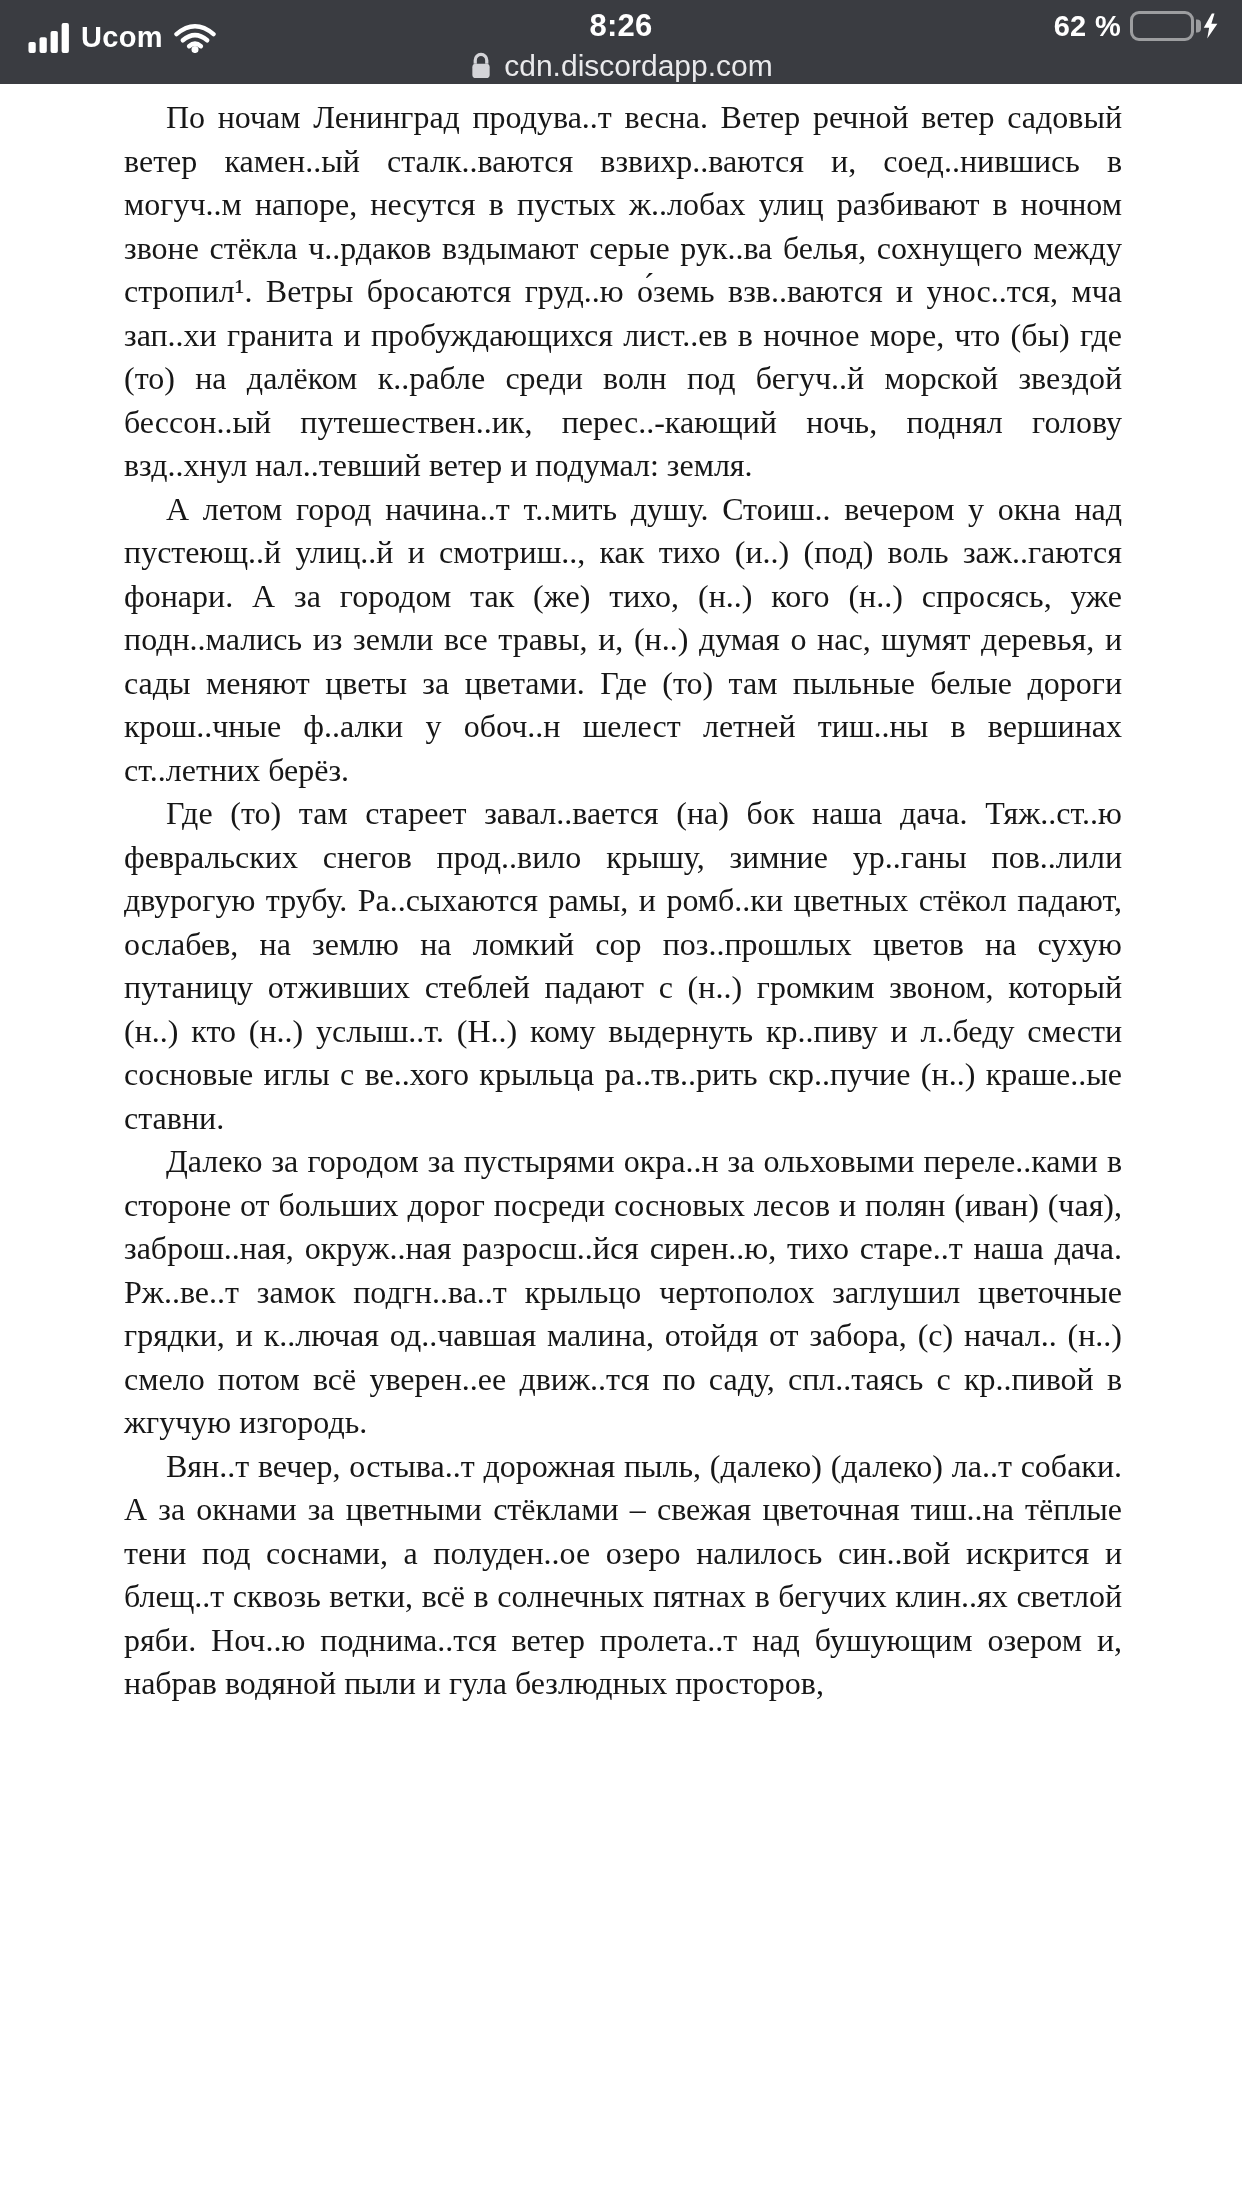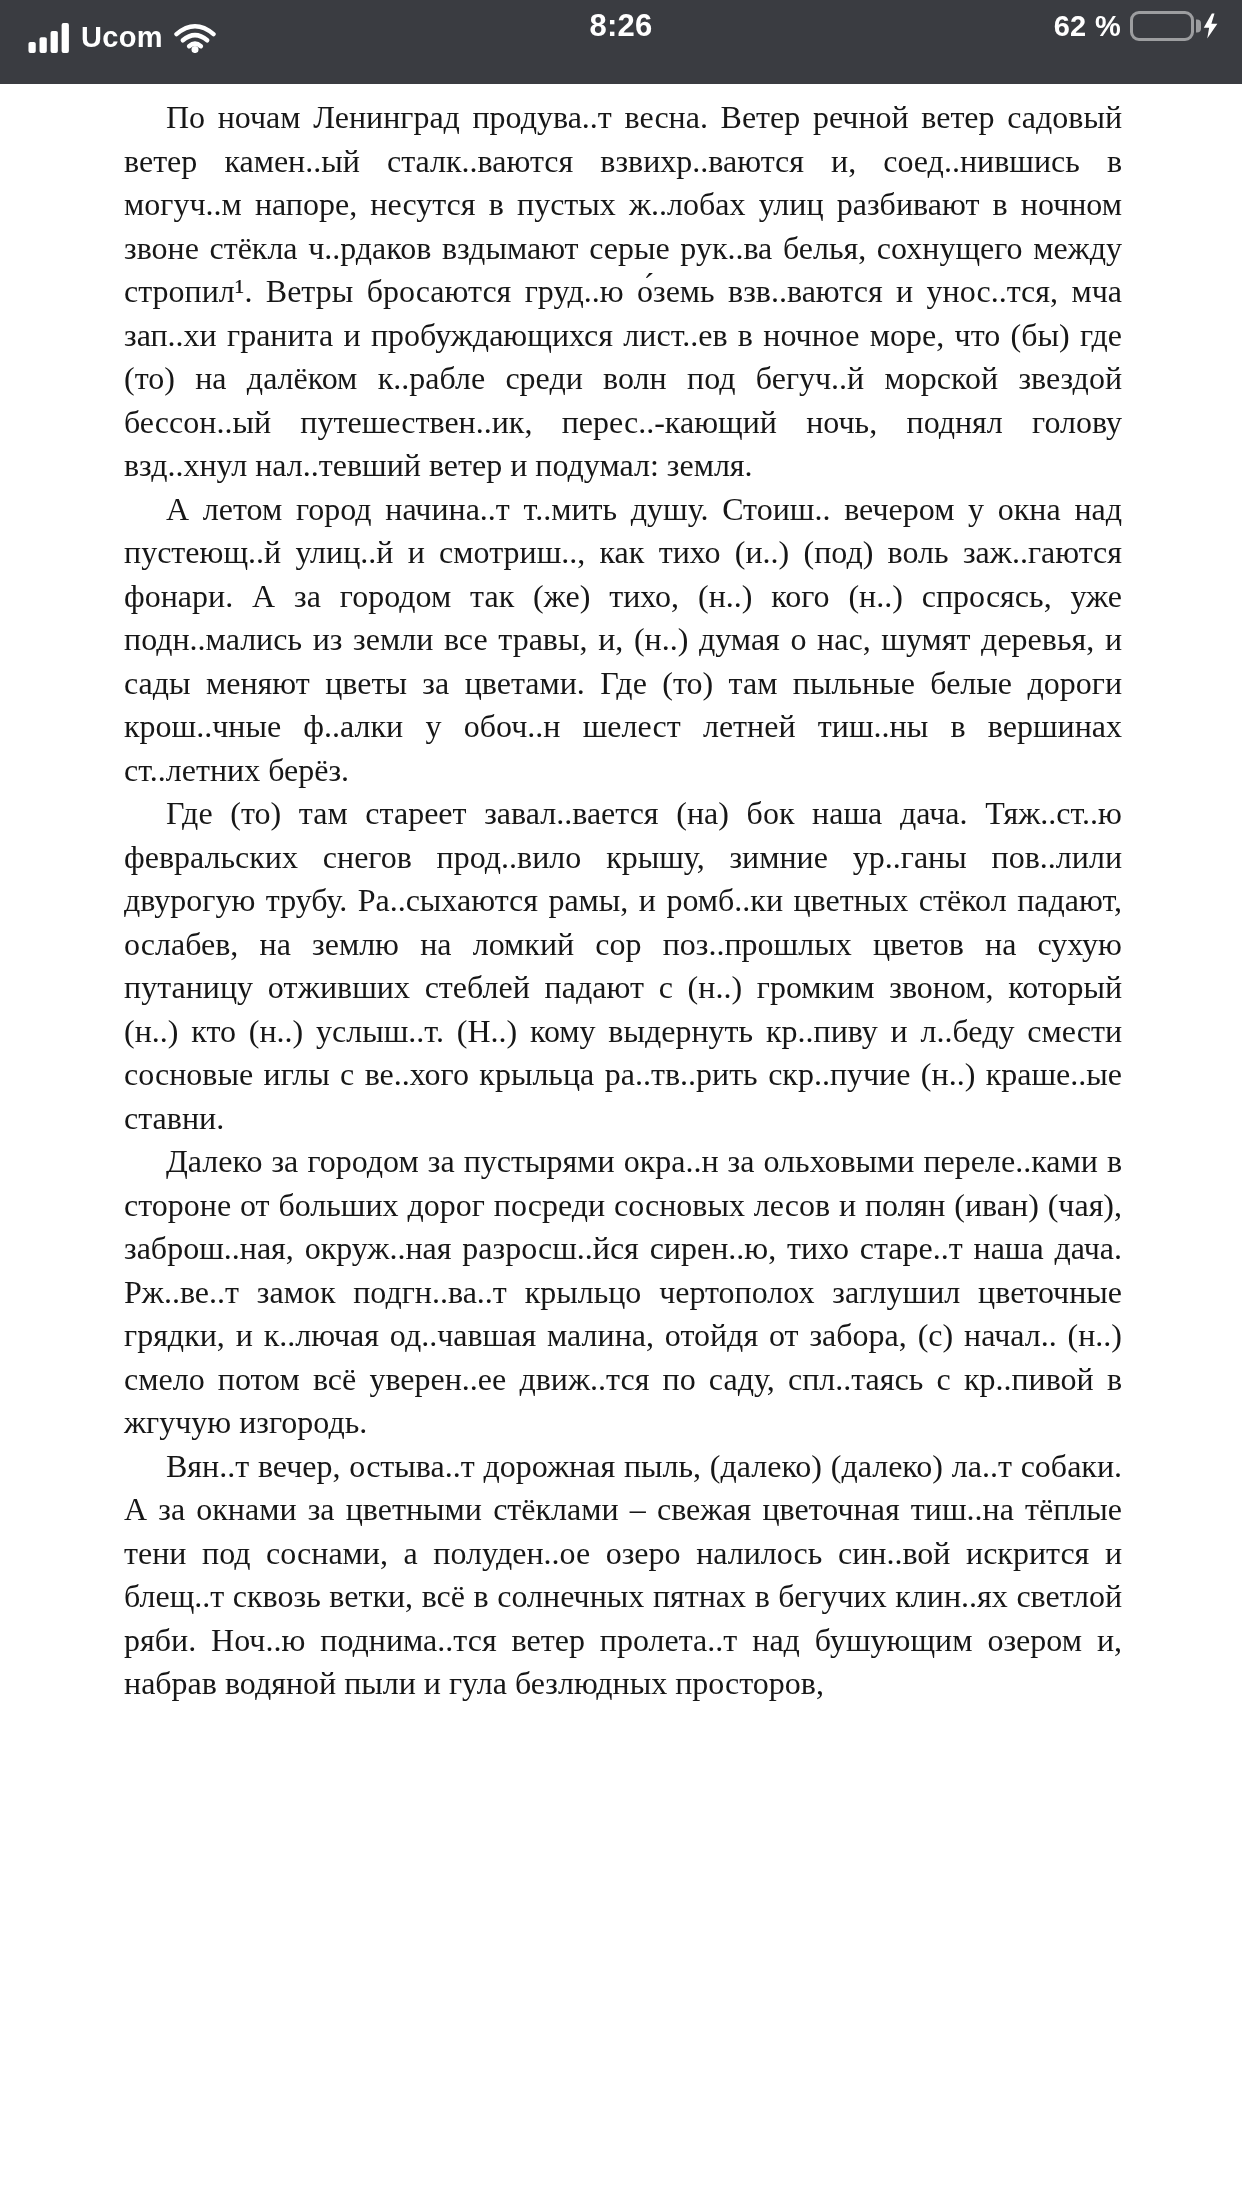--- a/index.html
+++ b/index.html
@@ -99,20 +99,29 @@
           <span class="battery-cap"></span>
         </span>
         <span class="icon">
           <svg width="15" height="26" viewBox="0 0 12 20">
             <path d="M7.1 0 L0.6 11.4 H4.9 L3.4 20 L11.5 8.2 H6.7 L9.2 0 Z" fill="#fff"></path>
           </svg>
         </span>
       </div>
     </div>
 
+    <div class="url-bar">
+      <span class="icon">
+        <svg width="24" height="30" viewBox="0 0 20 26">
+          <path d="M5 11 V8 a5 5 0 0 1 10 0 v3" stroke="#d4d4d8" stroke-width="2.8" fill="none"></path>
+          <rect x="2.5" y="11" width="15" height="12.5" rx="3" fill="#d4d4d8"></rect>
+        </svg>
+      </span>
+      <span>cdn.discordapp.com</span>
+    </div>
   </header>
 
   <main class="page">
     <div class="doc">
       <p class="para">По ночам Ленинград продува..т весна. Ветер речной ветер садовый ветер камен..ый сталк..ваются взвихр..ваются и, соед..нившись в могуч..м напоре, несутся в пустых ж..лобах улиц разбивают в ночном звоне стёкла ч..рдаков вздымают серые рук..ва белья, сохнущего между стропил¹. Ветры бросаются груд..ю о́земь взв..ваются и унос..тся, мча зап..хи гранита и пробуждающихся лист..ев в ночное море, что (бы) где (то) на далёком к..рабле среди волн под бегуч..й морской звездой бессон..ый путешествен..ик, перес..-кающий ночь, поднял голову взд..хнул нал..тевший ветер и подумал: земля.</p>
       <p class="para">А летом город начина..т т..мить душу. Стоиш.. вечером у окна над пустеющ..й улиц..й и смотриш.., как тихо (и..) (под) воль заж..гаются фонари. А за городом так (же) тихо, (н..) кого (н..) спросясь, уже подн..мались из земли все травы, и, (н..) думая о нас, шумят деревья, и сады меняют цветы за цветами. Где (то) там пыльные белые дороги крош..чные ф..алки у обоч..н шелест летней тиш..ны в вершинах ст..летних берёз.</p>
       <p class="para">Где (то) там стареет завал..вается (на) бок наша дача. Тяж..ст..ю февральских снегов прод..вило крышу, зимние ур..ганы пов..лили двурогую трубу. Ра..сыхаются рамы, и ромб..ки цветных стёкол падают, ослабев, на землю на ломкий сор поз..прошлых цветов на сухую путаницу отживших стеблей падают с (н..) громким звоном, который (н..) кто (н..) услыш..т. (Н..) кому выдернуть кр..пиву и л..беду смести сосновые иглы с ве..хого крыльца ра..тв..рить скр..пучие (н..) краше..ые ставни.</p>
       <p class="para">Далеко за городом за пустырями окра..н за ольховыми переле..ками в стороне от больших дорог посреди сосновых лесов и полян (иван) (чая), заброш..ная, окруж..ная разросш..йся сирен..ю, тихо старе..т наша дача. Рж..ве..т замок подгн..ва..т крыльцо чертополох заглушил цветочные грядки, и к..лючая од..чавшая малина, отойдя от забора, (с) начал.. (н..) смело потом всё уверен..ее движ..тся по саду, спл..таясь с кр..пивой в жгучую изгородь.</p>
       <p class="para">Вян..т вечер, остыва..т дорожная пыль, (далеко) (далеко) ла..т собаки. А за окнами за цветными стёклами – свежая цветочная тиш..на тёплые тени под соснами, а полуден..ое озеро налилось син..вой искрится и блещ..т сквозь ветки, всё в солнечных пятнах в бегучих клин..ях светлой ряби. Ноч..ю поднима..тся ветер пролета..т над бушующим озером и, набрав водяной пыли и гула безлюдных просторов,</p>
     </div>

